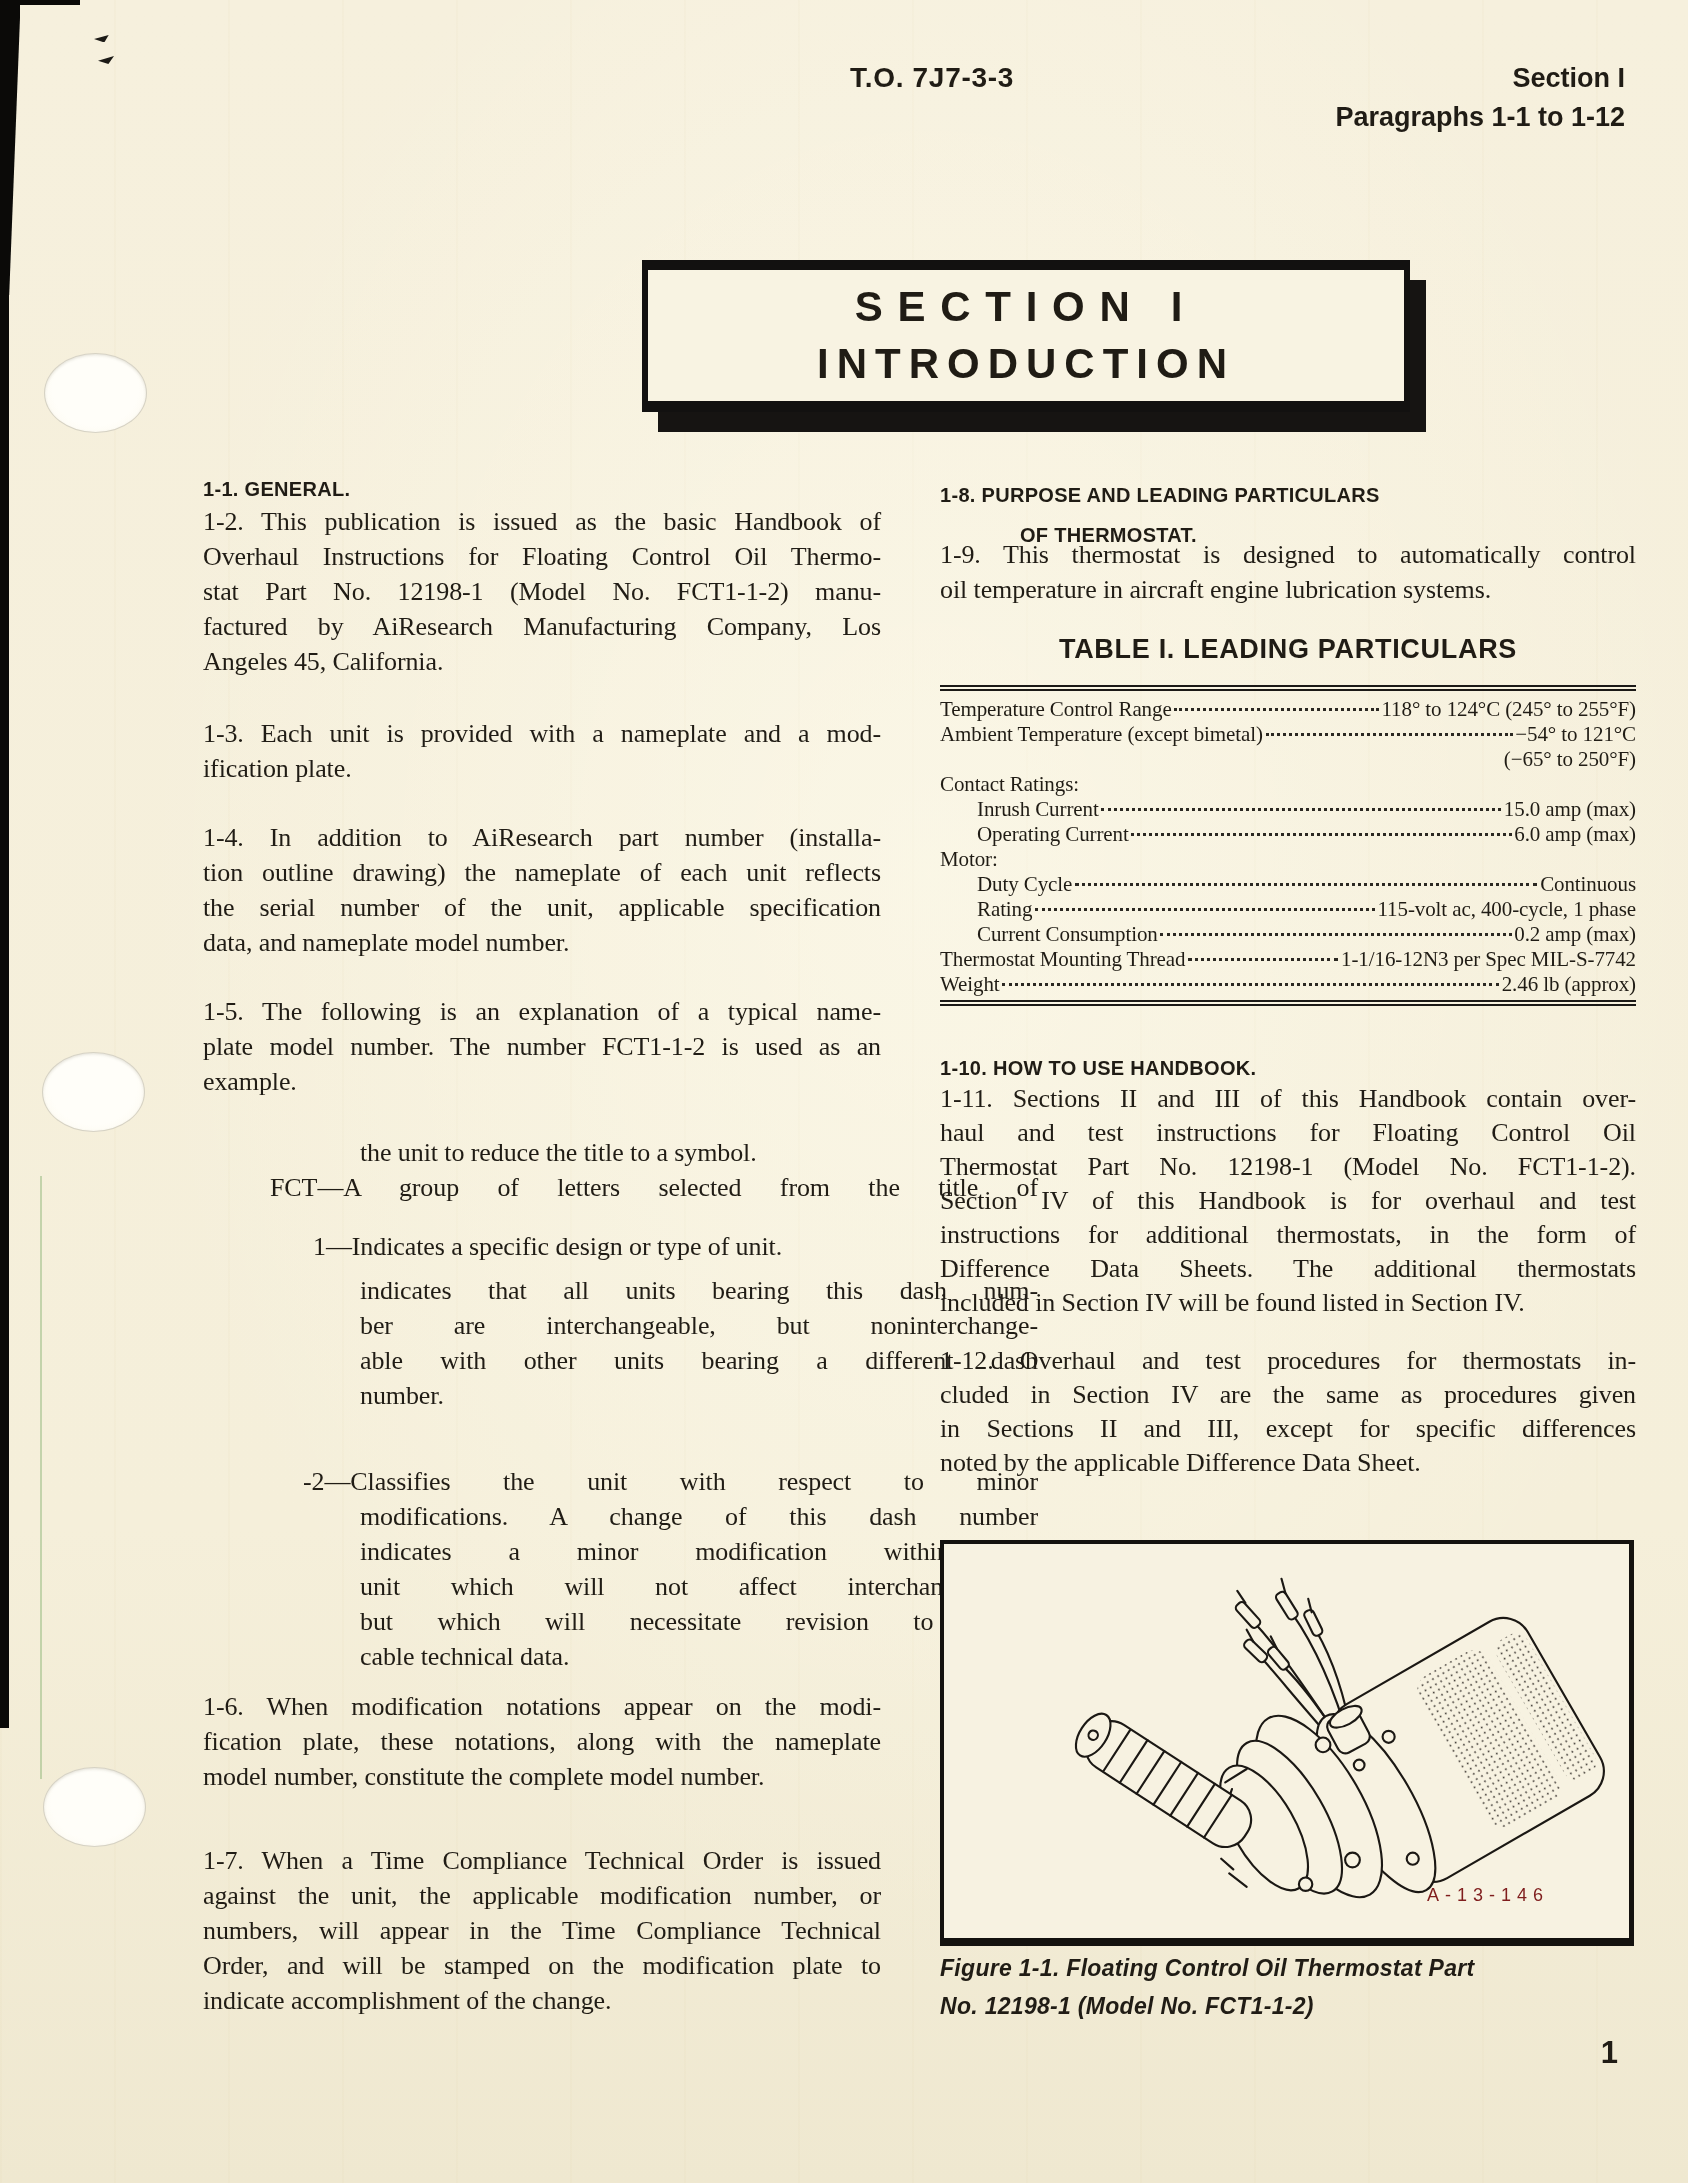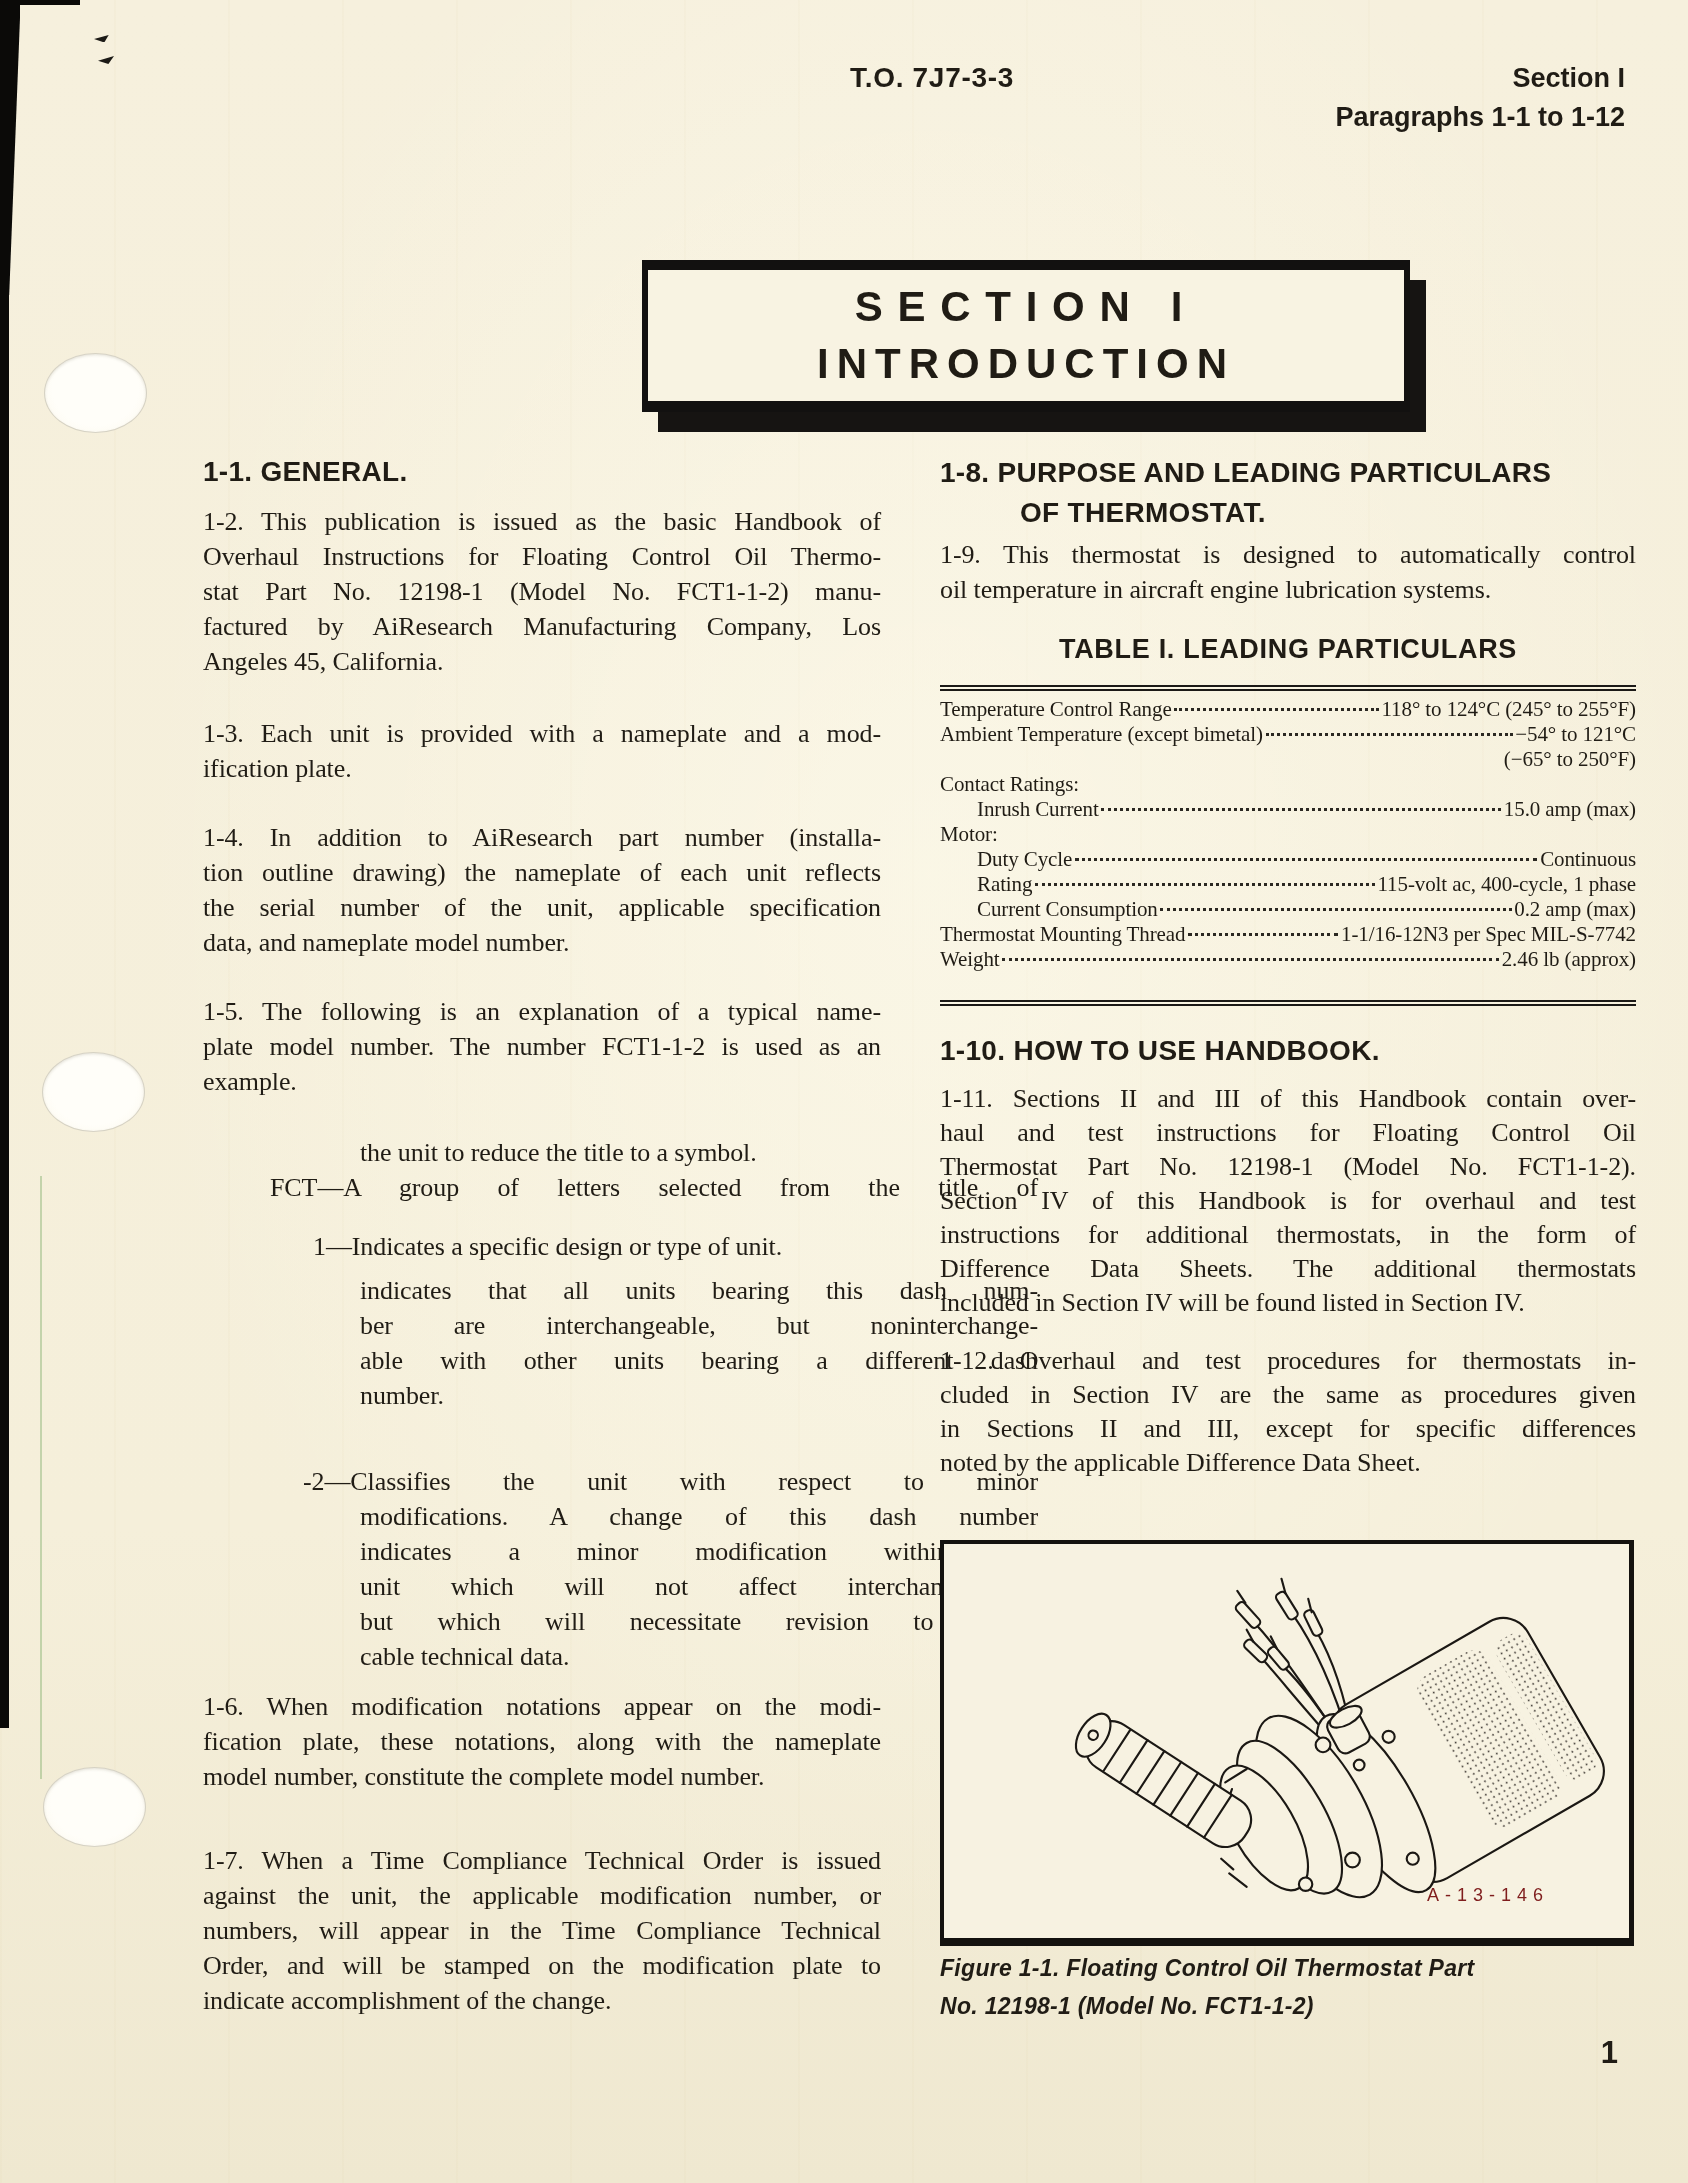--- a/index.html
+++ b/index.html
@@ -44,21 +44,21 @@
   .secbox{left:642px;top:260px;width:756px;height:131px;
     background:#f8f3e2;border:6.7px solid #121110;border-top-width:10px;border-bottom-width:11.4px;
     box-shadow:16px 20px 0 #161412;
     display:flex;flex-direction:column;align-items:center;justify-content:center;gap:9.4px;}
   .secbox .t1{font-size:42px;font-weight:bold;letter-spacing:14.7px;}
   .secbox .t2{font-size:42px;font-weight:bold;letter-spacing:8px;}
 
   
   .lcol{left:203px;width:678px;}
   .rcol{left:940px;width:696px;}
-  .h-sans{font-size:28px;font-weight:bold;letter-spacing:0.3px;}
+  .h-sans{font-size:20px;font-weight:bold;letter-spacing:0.3px;margin-top:22px;}
   .item{padding-left:157px;}
 
   
   .ttitle{text-align:center;font-size:27px;font-weight:bold;letter-spacing:0.7px;}
   .trule{height:0;border-top:6.7px double #1b1916;}
   .trow{display:flex;align-items:baseline;height:25px;line-height:25px;font-size:21px;letter-spacing:-0.1px;}
   .tind{padding-left:37px;}
   .tright{justify-content:flex-end;}
   .tdots{flex:1 0 10.7px;border-bottom:3px dotted #2b2822;margin:0 2.7px;position:relative;top:-4.7px;min-width:10.7px;}
   .tlbl{white-space:nowrap;}
@@ -184,20 +184,25 @@
         <span class="tval">(−65° to 250°F)</span>
       </div>
       <div class="trow">
         <span class="tlbl">Contact Ratings:</span>
       </div>
       <div class="trow tind">
         <span class="tlbl">Inrush Current</span>
         <span class="tdots"></span>
         <span class="tval">15.0 amp (max)</span>
       </div>
+      <div class="trow tind">
+        <span class="tlbl">Operating Current</span>
+        <span class="tdots"></span>
+        <span class="tval">6.0 amp (max)</span>
+      </div>
       <div class="trow">
         <span class="tlbl">Motor:</span>
       </div>
       <div class="trow tind">
         <span class="tlbl">Duty Cycle</span>
         <span class="tdots"></span>
         <span class="tval">Continuous</span>
       </div>
       <div class="trow tind">
         <span class="tlbl">Rating</span>

